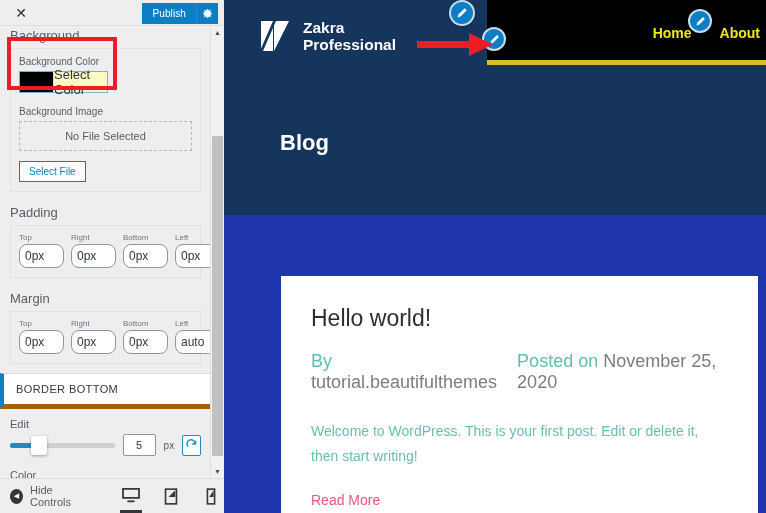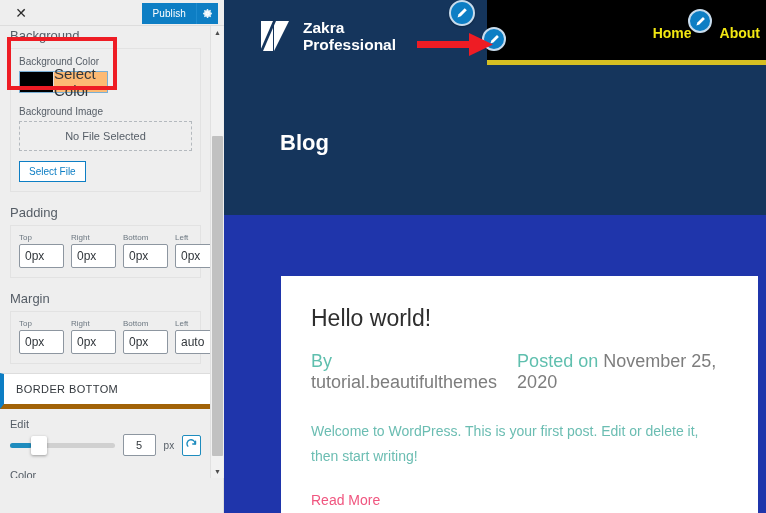--- a/index.html
+++ b/index.html
@@ -62,21 +62,21 @@
   }
 
   
   .color-ctl {
     display: inline-flex; align-items: stretch;
     border: 1px solid #7aafd4; height: 22px; width: 89px; background: #fff;
   }
   .color-swatch { width: 33px; }
   .color-ctl-text {
     flex: 1; display: flex; align-items: center; justify-content: center;
-    font-size: 15px; color: #32373c; background: #fdba74;
+    font-size: 13px; color: #32373c; background: #fef9c3;
     border-left: 1px solid #e0e0e0;
   }
 
   
   .upload-drop {
     border: 1px dashed #b4b9be; height: 30px; display: flex;
     align-items: center; justify-content: center;
     font-size: 11px; color: #555d66; background: transparent;
   }
   .select-file-btn {
@@ -84,21 +84,21 @@
     border: 1px solid #0d7ec4; color: #0d7ec4; background: #fff;
     font-size: 10px; padding: 4px 9px; cursor: pointer;
     font-family: "Liberation Sans", sans-serif;
   }
 
   
   .spacing-row { display: flex; gap: 7px; }
   .spacing-item { width: 45px; }
   .spacing-item .lbl { font-size: 8px; color: #6c7781; margin-bottom: 2px; display: block; }
   .spacing-item input {
-    width: 45px; height: 24px; border: 1px solid #8d96a0; border-radius: 2px;
+    width: 45px; height: 24px; border: 1px solid #8d96a0; border-radius: 8px;
     font-size: 12px; color: #32373c; padding: 8px 5px; background: #fff;
     font-family: "Liberation Sans", sans-serif;
   }
 
   
   .accordion {
     background: #fff; border-top: 1px solid #dddddd; border-bottom: 5px solid #a16207;
     border-left: 4px solid #0d7ec4;
     padding: 9px 12px; font-size: 11px; color: #32373c;
     letter-spacing: .4px; cursor: pointer; margin-top: 9px;
@@ -354,20 +354,46 @@
 
       </div>
     </div>
 
     <div id="sb-scrollbar">
       <div class="sb-arrow" id="sb-arrow-up">▲</div>
       <div id="sb-thumb"></div>
       <div class="sb-arrow" id="sb-arrow-down">▼</div>
     </div>
 
+    <div id="sidebar-footer">
+      <div id="hide-controls">
+        <span class="circ-arrow">◀</span>
+        <span class="txt">Hide Controls</span>
+      </div>
+      <div id="device-btns">
+        <div class="device-btn active">
+          <svg width="18" height="16" viewBox="0 0 20 18" fill="#32373c">
+            <path d="M1 1h18v10H1z" fill="none" stroke="#32373c" stroke-width="2"></path>
+            <path d="M6 14h8v2H6z"></path>
+          </svg>
+        </div>
+        <div class="device-btn">
+          <svg width="14" height="17" viewBox="0 0 14 18" fill="none" stroke="#32373c" stroke-width="1.7">
+            <rect x="1.2" y="1.2" width="11.6" height="15.6"></rect>
+            <path d="M11.5 2.4v7.2H4.4z" fill="#32373c" stroke="none"></path>
+          </svg>
+        </div>
+        <div class="device-btn">
+          <svg width="10" height="17" viewBox="0 0 10 18" fill="none" stroke="#32373c" stroke-width="1.7">
+            <rect x="1.2" y="1.2" width="7.6" height="15.6"></rect>
+            <path d="M7.7 2.5v7H3.2z" fill="#32373c" stroke="none"></path>
+          </svg>
+        </div>
+      </div>
+    </div>
   </div>
 
   <div id="preview">
 
     <div id="site-header">
 
       <div id="brand">
         <svg id="brand-logo" viewBox="0 0 30 32">
           <path d="M1 1h12v30H1z" fill="#ffffff"></path>
           <path d="M14 1h15L14 31z" fill="#ffffff"></path>

